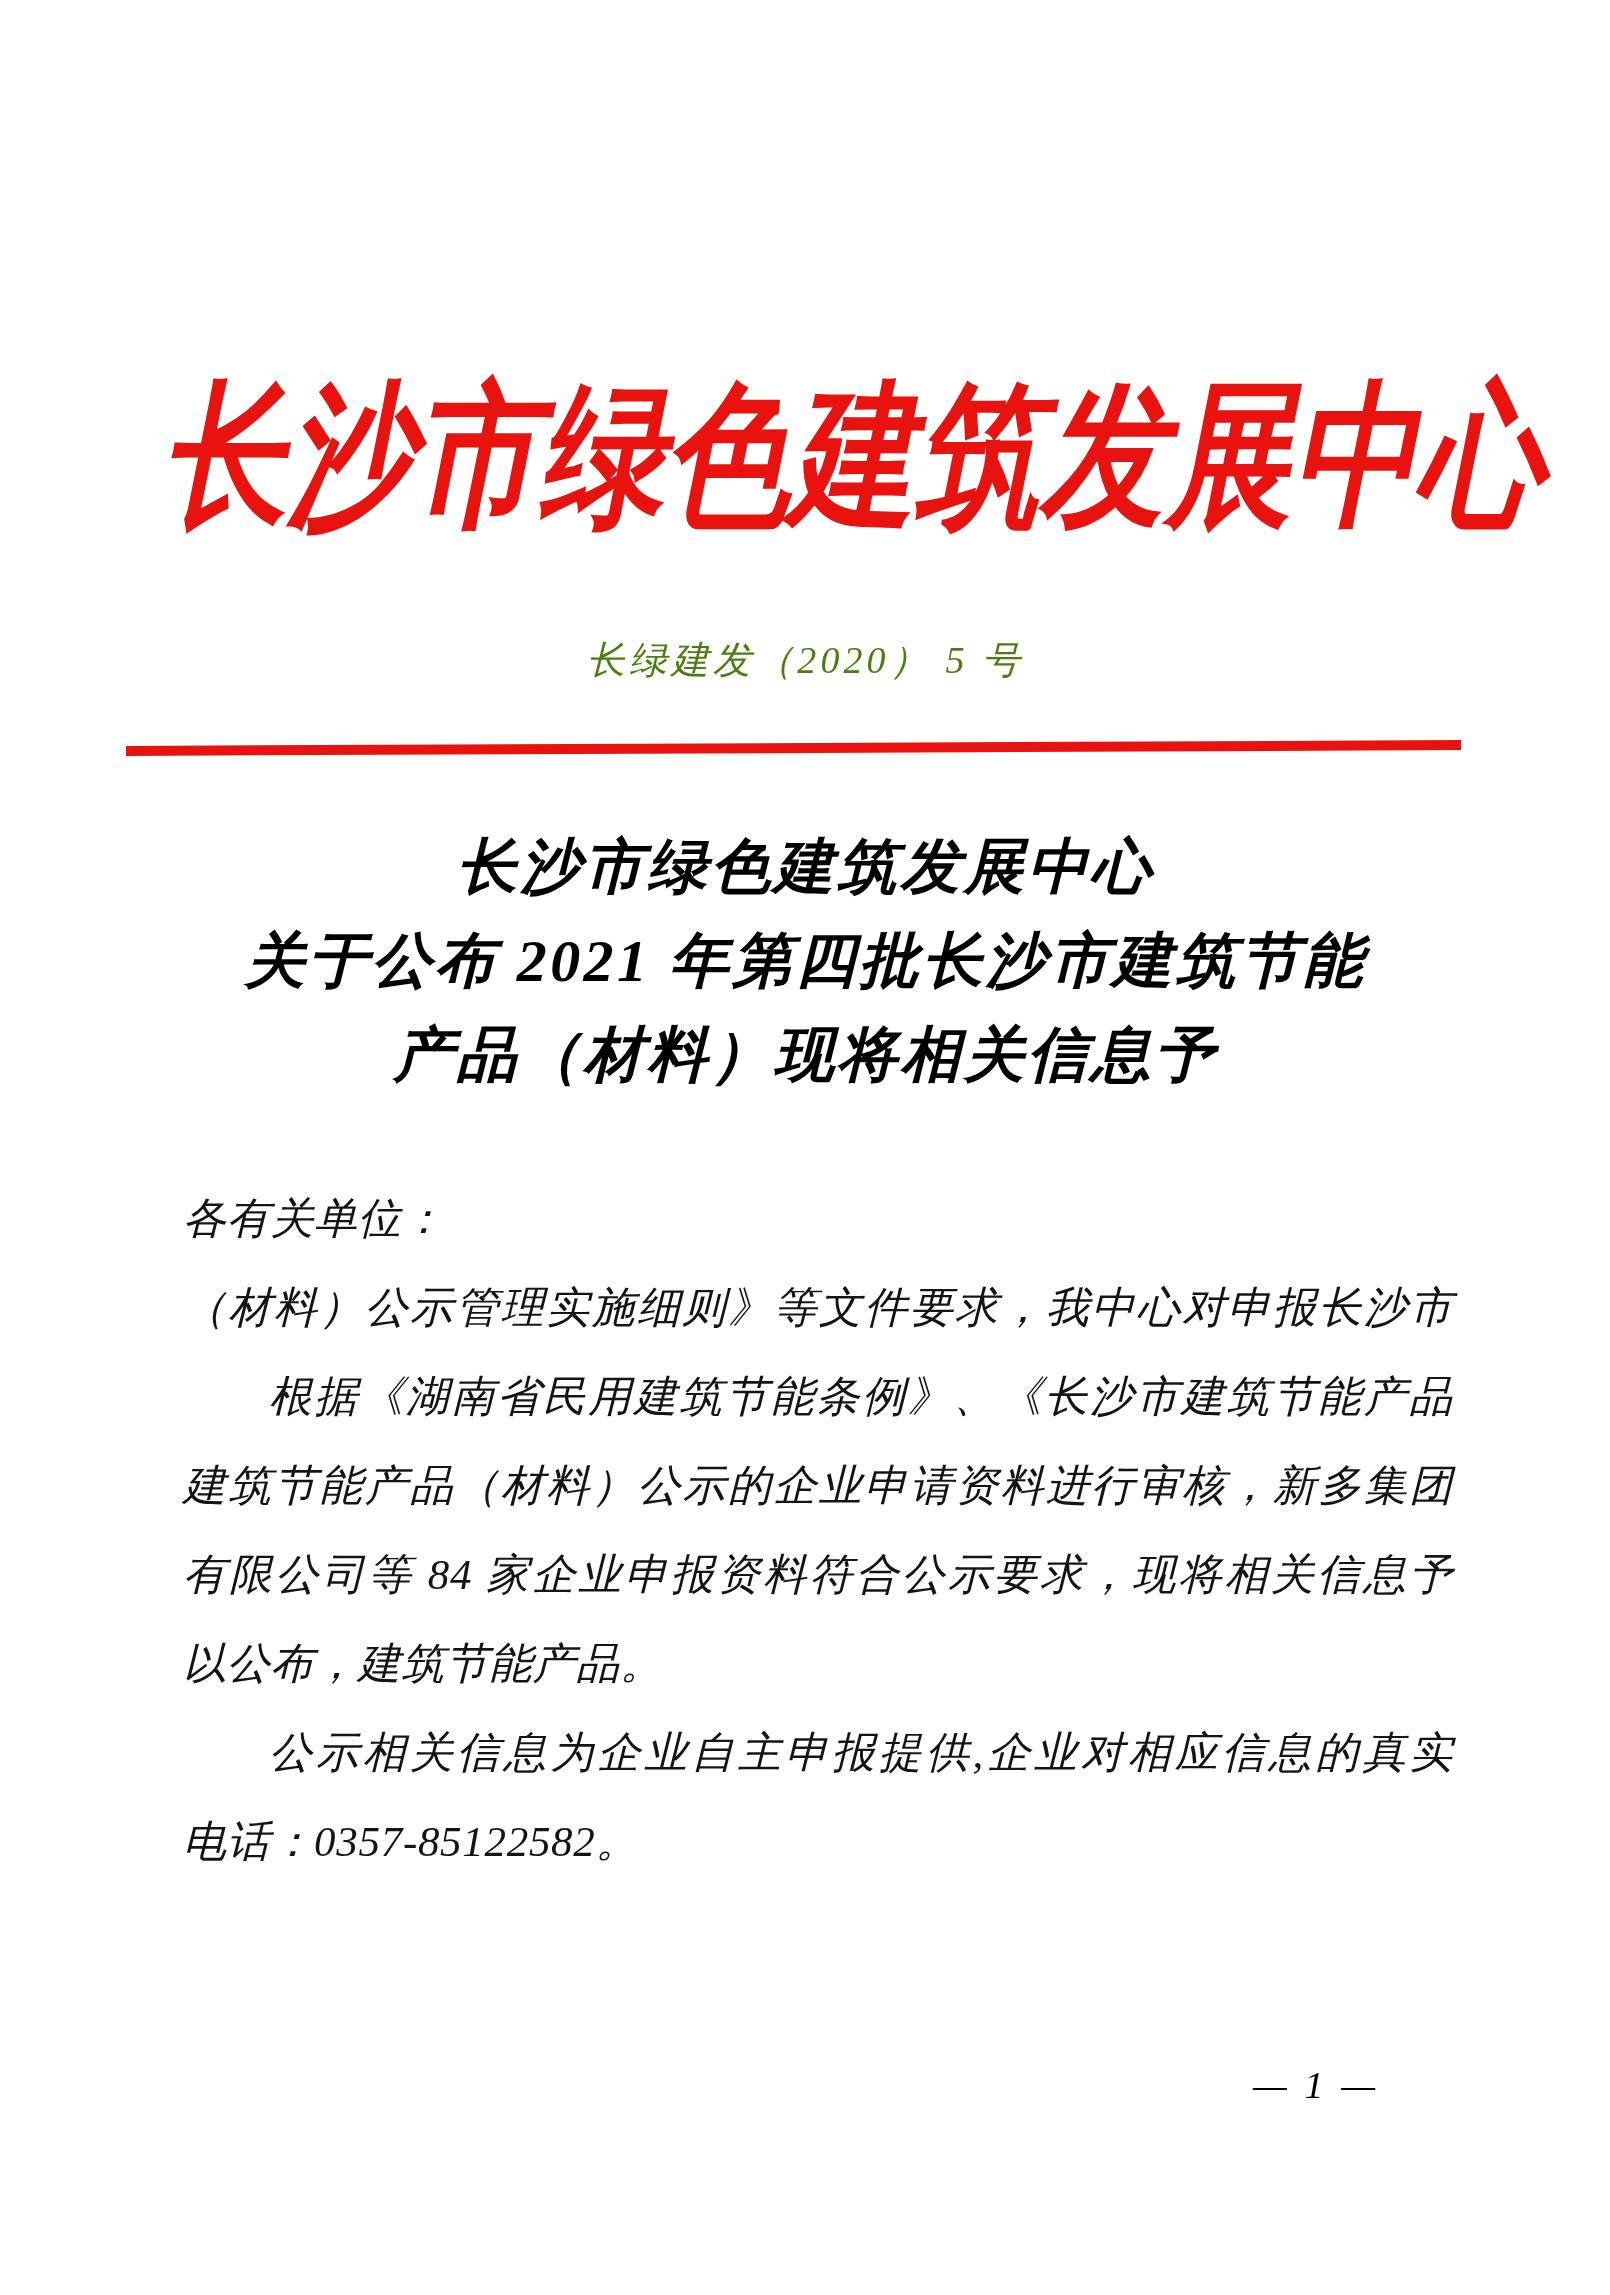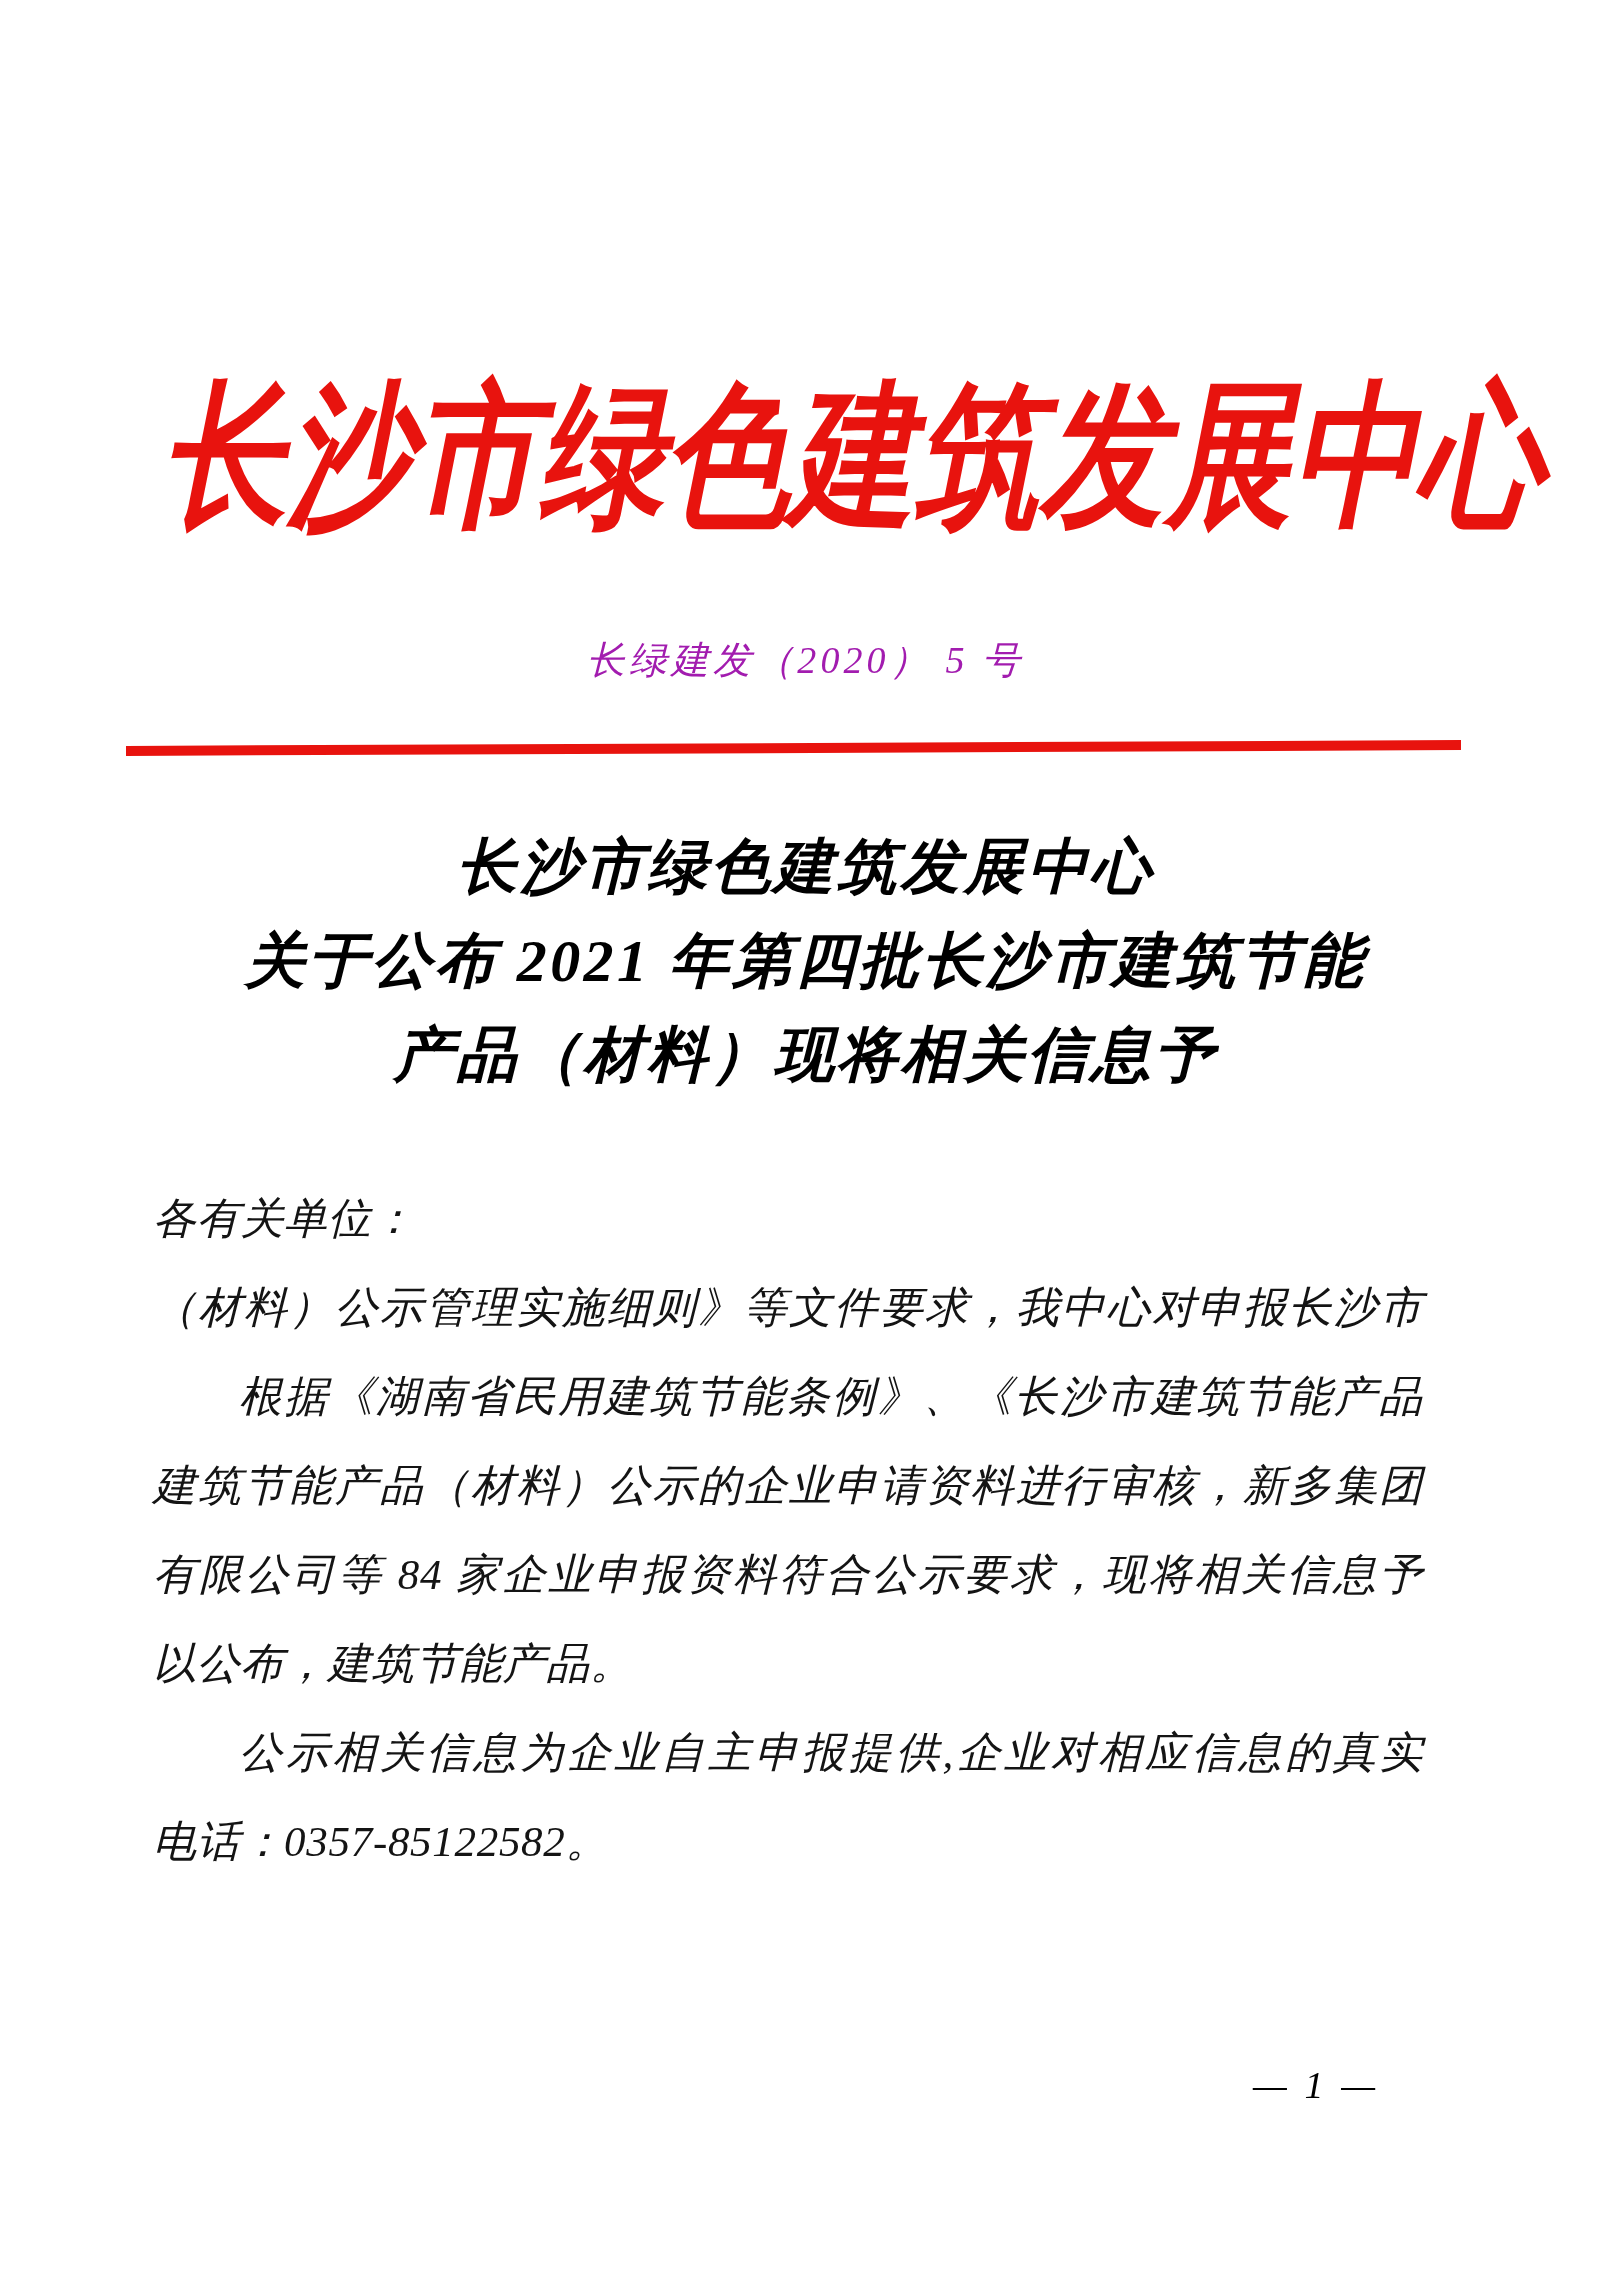--- a/index.html
+++ b/index.html
@@ -42,21 +42,21 @@
 
   
   .doc-number {
     position: absolute;
     top: 633px;
     left: 0;
     width: 100%;
     text-align: center;
     font-size: 38px;
     line-height: 55px;
-    color: #a21caf;
+    color: #4d7c0f;
     letter-spacing: 4.1px;
   }
 
   
   .red-divider {
     position: absolute;
     top: 743px;
     left: 126px;
     width: 1335px;
     height: 10.2px;
@@ -77,21 +77,21 @@
     font-size: 60px;
     line-height: 94px;
     letter-spacing: 3.4px;
     white-space: nowrap;
   }
 
   
   .body-text {
     position: absolute;
     top: 1174px;
-    left: 153px;
+    left: 183px;
     width: 1270px;
     font-size: 43px;
     line-height: 89px;
     color: var(--text_black);
     letter-spacing: 0.7px;
   }
   .body-line {
     text-align: justify;
     text-align-last: justify;
     white-space: nowrap;

